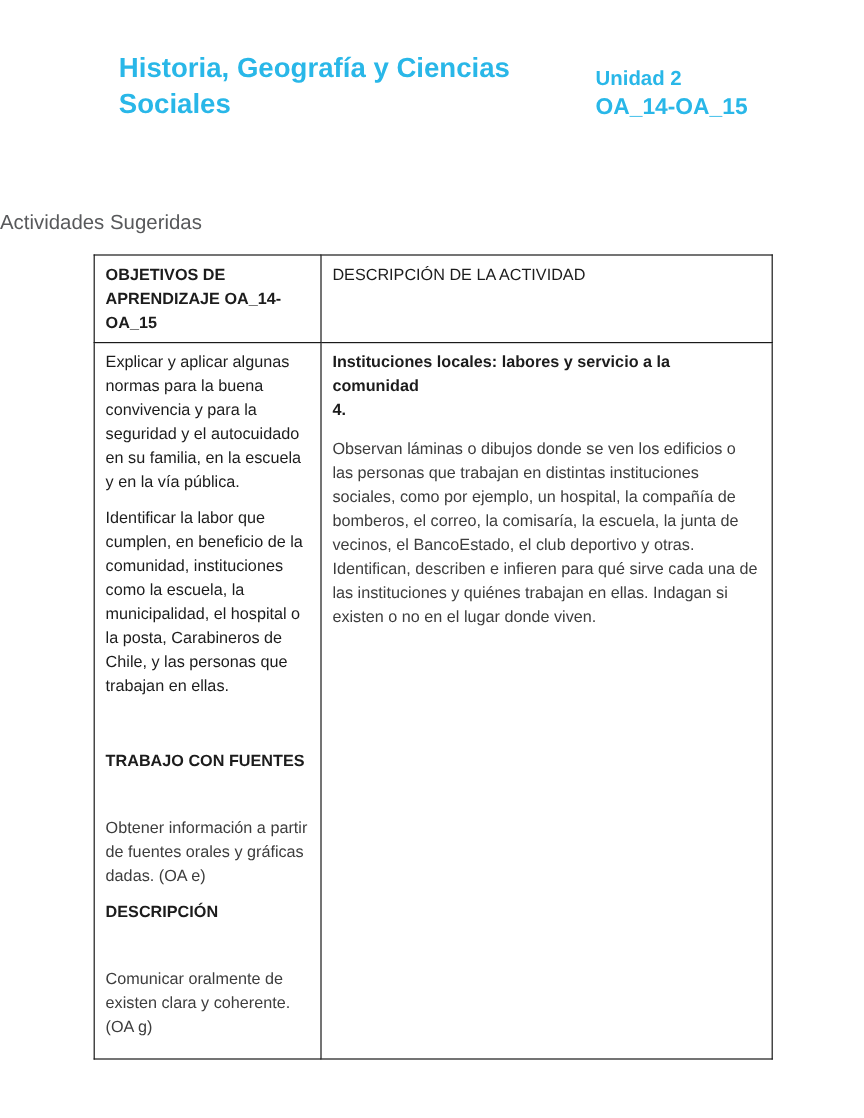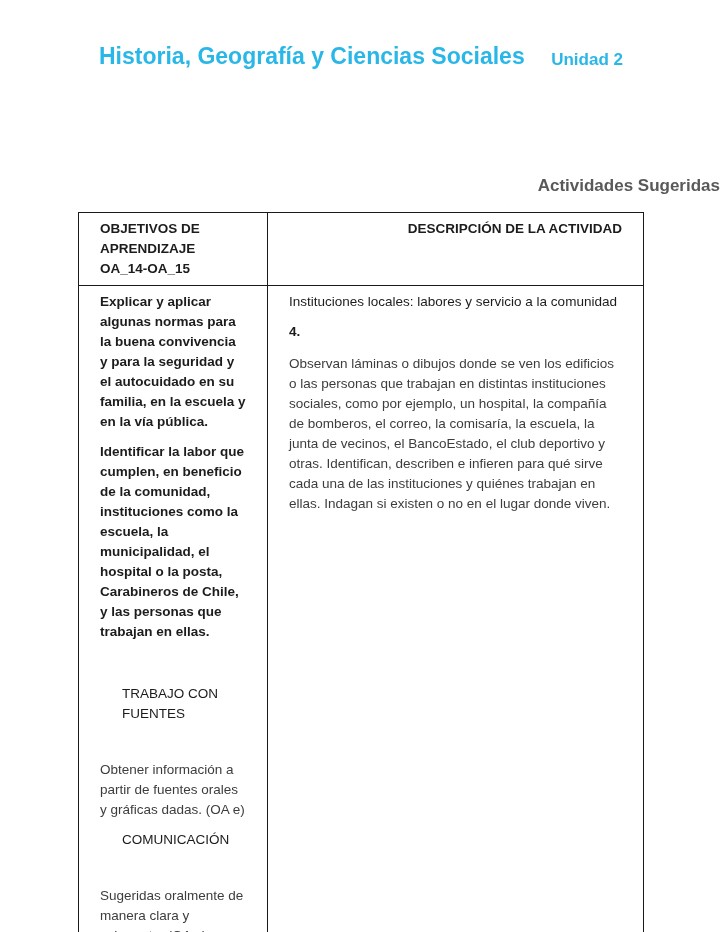--- a/index.html
+++ b/index.html
@@ -53,90 +53,90 @@
     color: var(--accent);
     font-size: 19px;
     font-weight: bold;
     line-height: 1.25;
   }
   .section-title {
     position: absolute;
     top: 176px;
     left: 0;
     width: 100%;
-    text-align: right;
+    text-align: left;
     color: var(--heading);
     font-size: 17px;
-    font-weight: bold;
+    font-weight: normal;
   }
   table.activities {
     position: absolute;
     left: 78px;
     top: 212px;
     width: 565px;
     border-collapse: collapse;
     table-layout: fixed;
     font-size: 13.5px;
     color: var(--body-ink);
     line-height: 20px;
   }
   table.activities th,
   table.activities td {
     border: 1px solid var(--border);
     vertical-align: top;
-    padding: 6px 21px;
+    padding: 6px 9px;
   }
   col.col-left  { width: 189px; }
   col.col-right { width: 376px; }
   th.obj-header {
     text-align: left;
     font-size: 13.5px;
     color: var(--ink);
     height: 70px;
     font-weight: bold;
   }
   th.desc-header {
-    text-align: right;
+    text-align: left;
     font-size: 13.5px;
     color: var(--ink);
-    font-weight: bold;
+    font-weight: normal;
   }
   td.body-cell { height: 543px; }
   .objective {
-    font-weight: bold;
+    font-weight: normal;
     color: var(--ink);
     margin-bottom: 10px;
   }
   .skills-block { margin-top: 42px; }
   .skill { margin-bottom: 10px; }
-  .skill-heading { font-weight: normal; color: var(--ink); margin-left: 22px; }
+  .skill-heading { font-weight: bold; color: var(--ink); }
   .skill-body { color: var(--body-ink); margin-top: 36px; }
   .activity-title {
-    font-weight: normal;
+    font-weight: bold;
     color: var(--ink);
-    margin-bottom: 10px;
   }
   .activity-number {
     font-weight: bold;
     color: var(--ink);
     margin-bottom: 12px;
   }
   .activity-description { color: var(--body-ink); }
 </style>
 </head>
 <body>
 
 <div class="page">
 
   <div class="header">
     <div class="header-left">
       <div class="doc-title">Historia, Geografía y Ciencias Sociales</div>
     </div>
     <div class="header-right">
       <div class="doc-unit">Unidad 2</div>
+      <div class="doc-oa">OA_14-OA_15</div>
     </div>
   </div>
 
   <div class="section-title">Actividades Sugeridas</div>
 
   <table class="activities">
     <colgroup>
       <col class="col-left">
       <col class="col-right">
     </colgroup>
@@ -150,22 +150,22 @@
       <tr>
         <td class="body-cell">
           <p class="objective">Explicar y aplicar algunas normas para la buena convivencia y para la seguridad y el autocuidado en su familia, en la escuela y en la vía pública.</p>
           <p class="objective">Identificar la labor que cumplen, en beneficio de la comunidad, instituciones como la escuela, la municipalidad, el hospital o la posta, Carabineros de Chile, y las personas que trabajan en ellas.</p>
           <div class="skills-block">
             <div class="skill">
               <div class="skill-heading">TRABAJO CON FUENTES</div>
               <div class="skill-body">Obtener información a partir de fuentes orales y gráficas dadas. (OA e)</div>
             </div>
             <div class="skill">
-              <div class="skill-heading">COMUNICACIÓN</div>
-              <div class="skill-body">Sugeridas oralmente de manera clara y coherente. (OA g)</div>
+              <div class="skill-heading">DESCRIPCIÓN</div>
+              <div class="skill-body">Comunicar oralmente de existen clara y coherente. (OA g)</div>
             </div>
           </div>
         </td>
         <td class="body-cell">
           <p class="activity-title">Instituciones locales: labores y servicio a la comunidad</p>
           <p class="activity-number">4.</p>
           <p class="activity-description">Observan láminas o dibujos donde se ven los edificios o las personas que trabajan en distintas instituciones sociales, como por ejemplo, un hospital, la compañía de bomberos, el correo, la comisaría, la escuela, la junta de vecinos, el BancoEstado, el club deportivo y otras. Identifican, describen e infieren para qué sirve cada una de las instituciones y quiénes trabajan en ellas. Indagan si existen o no en el lugar donde viven.</p>
         </td>
       </tr>
     </tbody>

